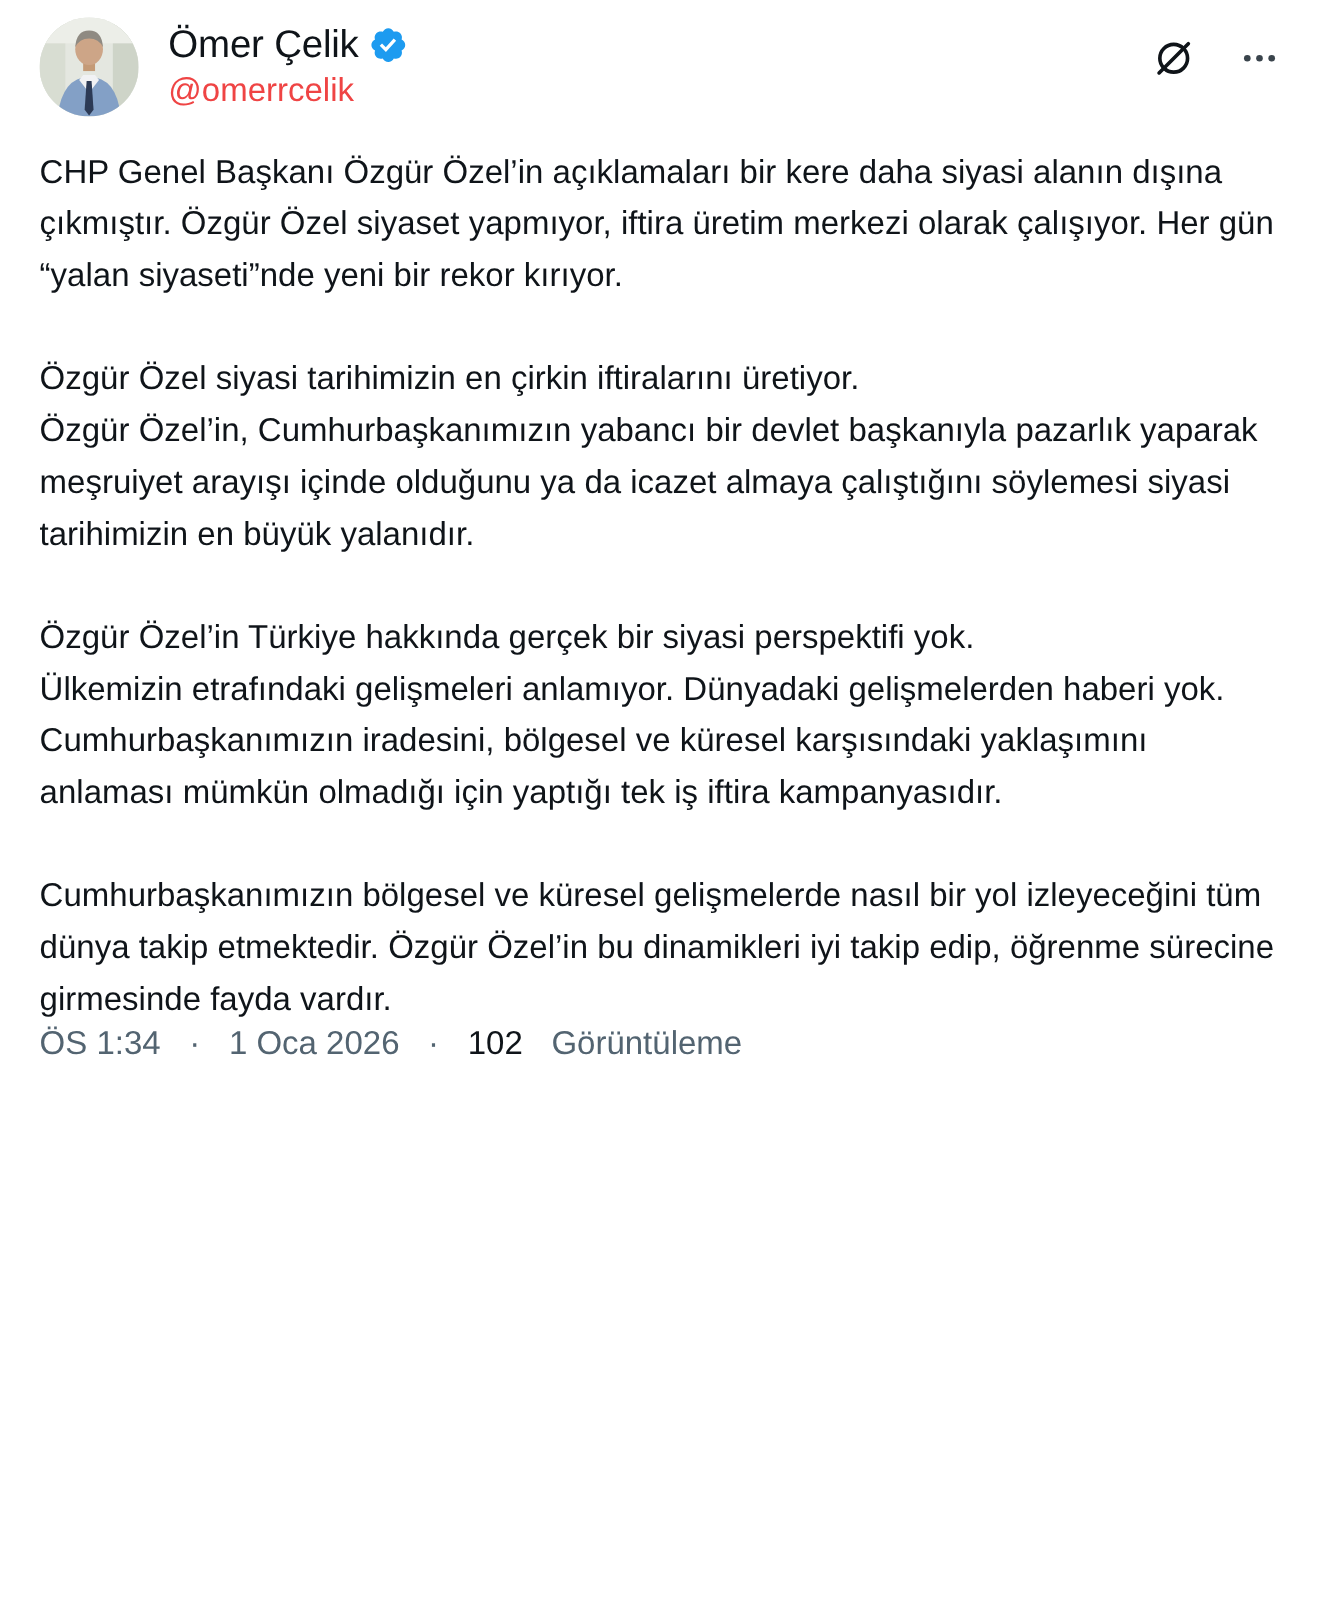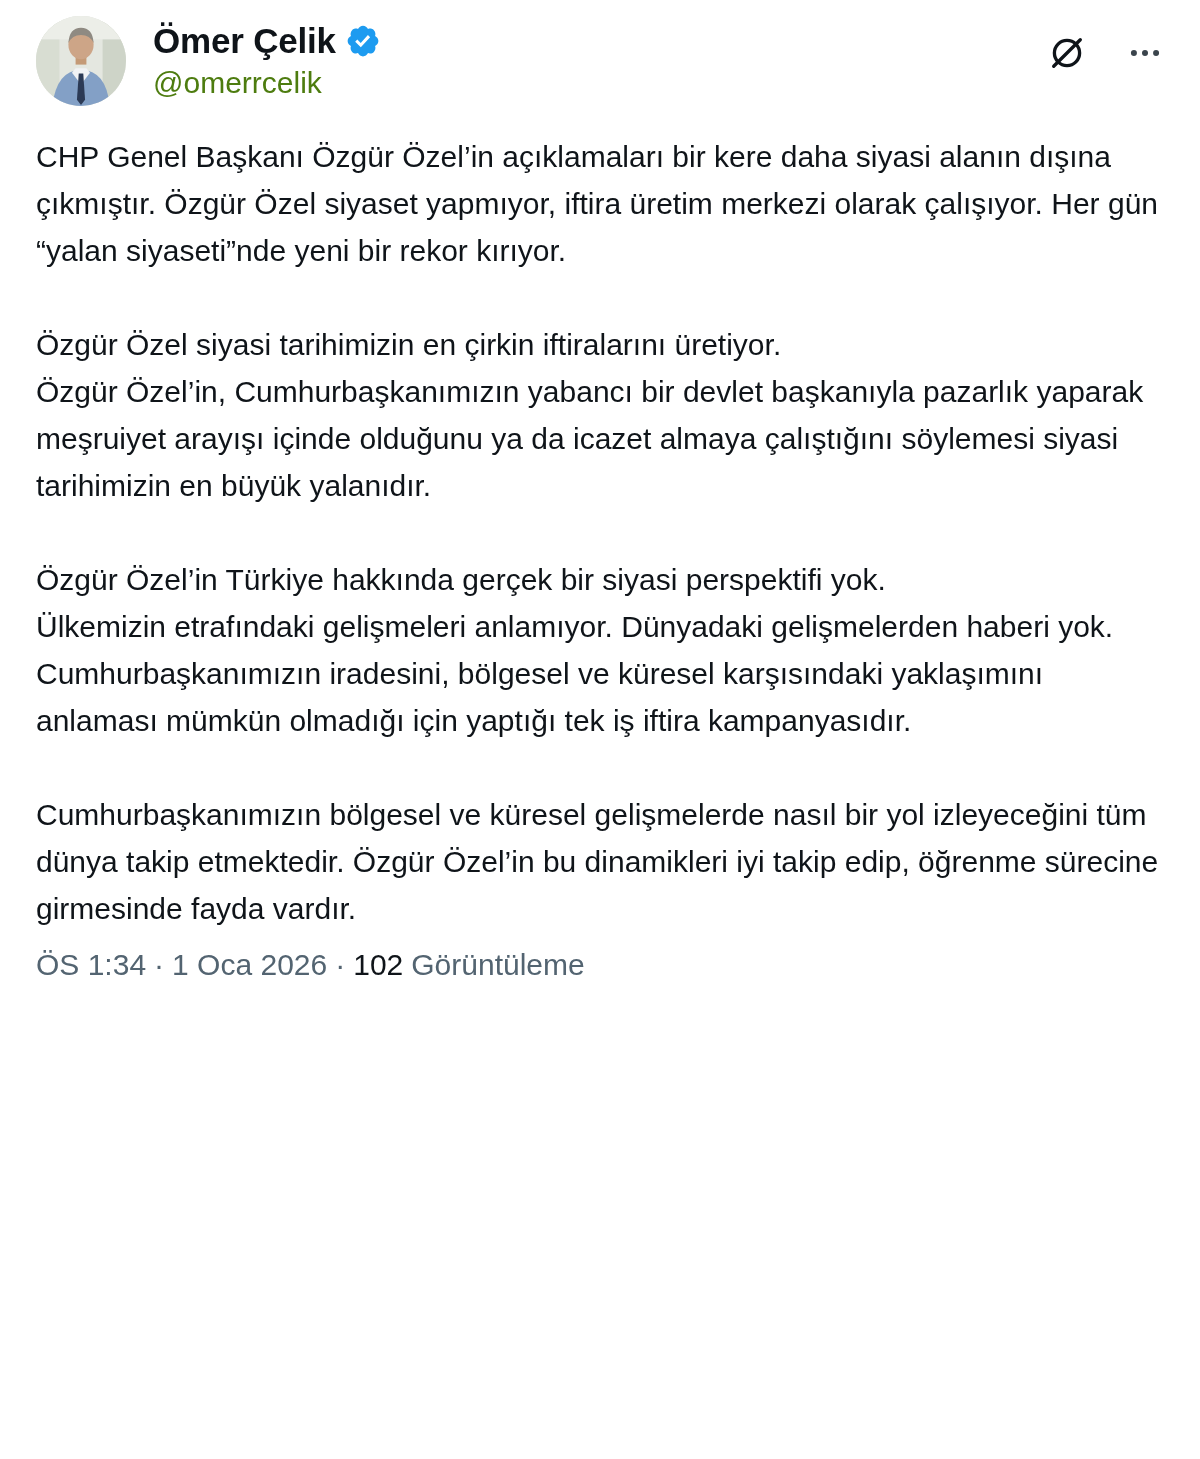--- a/index.html
+++ b/index.html
@@ -16,26 +16,26 @@
   .header { display: flex; align-items: flex-start; }
   .avatar {
     width: 90px; height: 90px; border-radius: 50%;
     overflow: hidden; flex: 0 0 auto; cursor: pointer;
     background: #e3e6df;
   }
   .avatar svg { width: 100%; height: 100%; display: block; }
   .user-info { margin-left: 27px; padding-top: 5px; }
   .name-row { display: flex; align-items: center; gap: 9px; }
   .display-name {
-    font-size: 35px; font-weight: 700; color: #0f1419;
+    font-size: 35px; font-weight: 400; color: #0f1419;
     letter-spacing: -0.2px; cursor: pointer;
   }
   .badge { display: inline-flex; }
   .badge svg { width: 36px; height: 36px; }
-  .handle { font-size: 30px; color: #4d7c0f; margin-top: 5px; }
+  .handle { font-size: 30px; color: #ef4444; margin-top: 5px; }
 
   .header-actions {
     margin-left: auto; display: flex; align-items: center;
     gap: 38px; padding-top: 16px; padding-right: 2px;
   }
   .icon-btn {
     background: none; border: none; padding: 0; cursor: pointer;
     display: inline-flex; align-items: center;
   }
   .icon-btn.grok svg { width: 42px; height: 42px; }
@@ -50,22 +50,21 @@
     color: #0f1419;
   }
   .tweet-body p {
     white-space: pre-line;
     margin-bottom: 47px;
   }
   .tweet-body p:last-child { margin-bottom: 0; }
 
   
   .footer {
-    display: flex; align-items: baseline; gap: 8px;
-    margin-top: 16px;
+    display: flex; align-items: baseline; gap: 26px;
     font-size: 30px; color: #536471;
   }
   .views-count { font-weight: 400; color: #0f1419; }
 </style>
 </head>
 <body>
 
 <article class="post">
 
   <header class="header">

